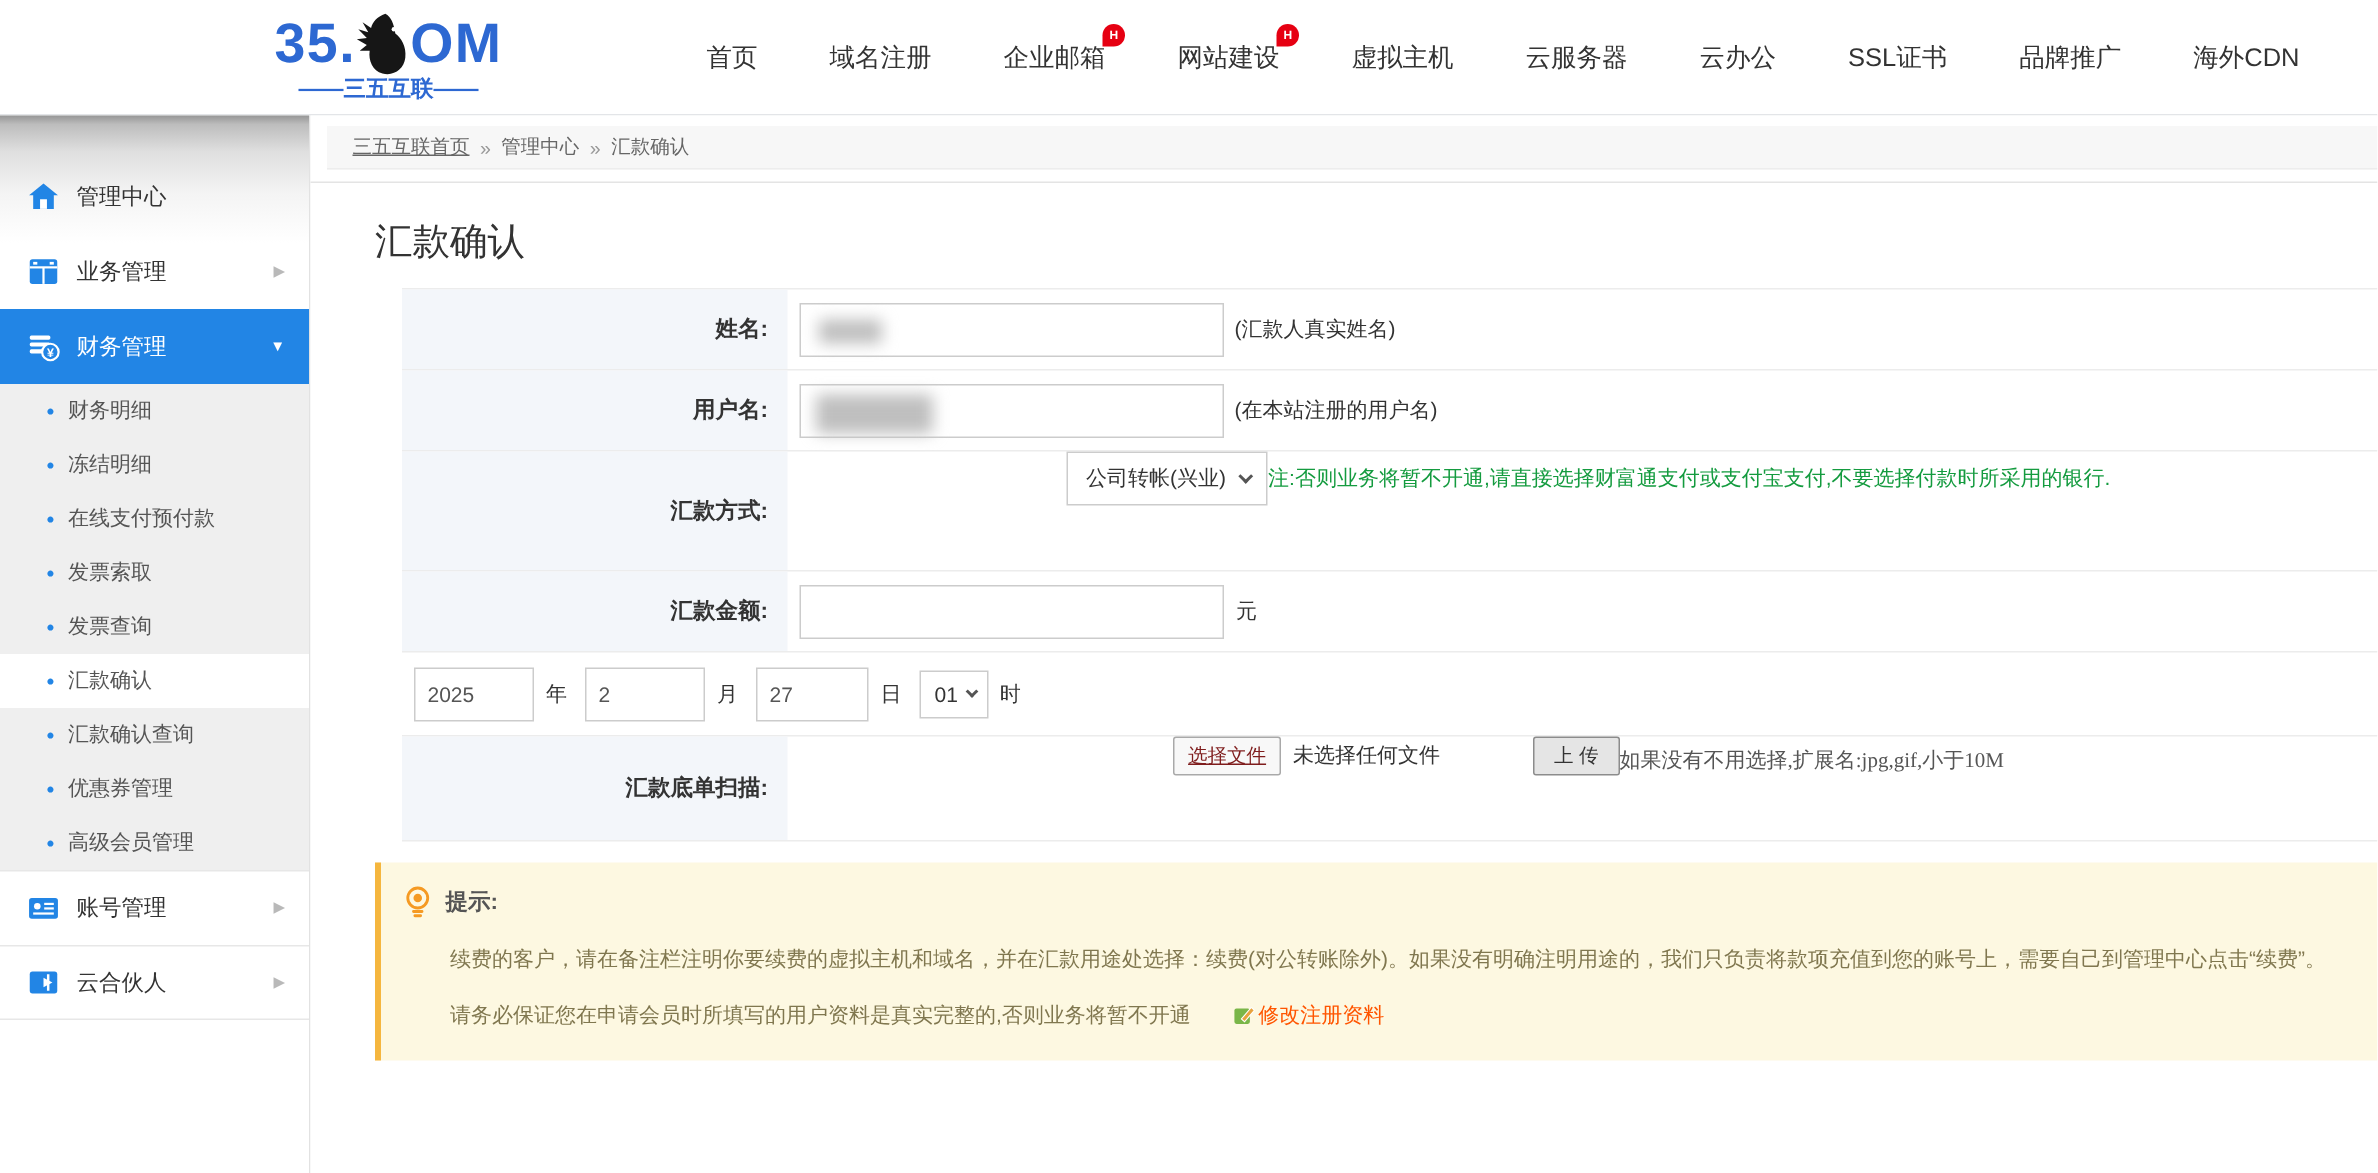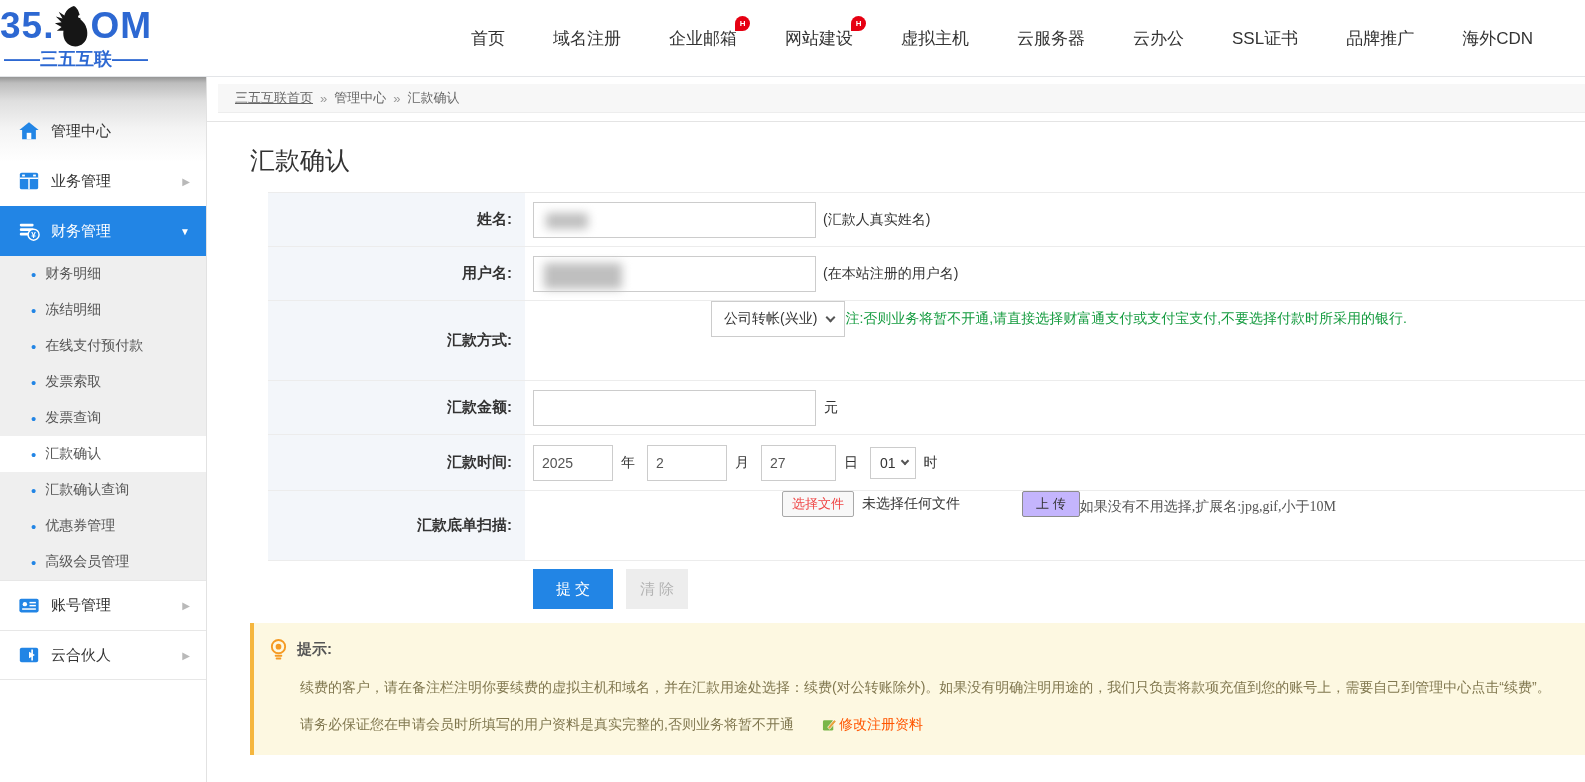--- a/index.html
+++ b/index.html
@@ -2,24 +2,24 @@
 <html><head>
 <meta charset="utf-8">
 <style>
   * { margin:0; padding:0; box-sizing:border-box; }
   html,body { width:1585px; height:782px; overflow:hidden; background:#fff;
     font-family:"Liberation Sans","DejaVu Sans",sans-serif; color:#333; }
   a { text-decoration:none; color:inherit; }
 
   
   header { height:77px; display:flex; align-items:center; border-bottom:1px solid #e3e5e8; background:#fff; }
-  .logo { text-align:center; cursor:pointer; }
+  .logo { margin-left:183px; text-align:center; cursor:pointer; }
   .logo-top { display:flex; align-items:center; color:#2d68d2; font-weight:bold; font-size:37px; line-height:1; letter-spacing:1px; }
   .logo-top svg { margin:0 -1px -3px -1px; }
-  .logo-sub { color:#2d68d2; font-size:18px; font-weight:bold; margin-top:1px; letter-spacing:0px; }
+  .logo-sub { color:#2d68d2; font-size:15px; font-weight:bold; margin-top:1px; letter-spacing:0px; }
   nav { display:flex; margin-left:auto; margin-right:52px; gap:48px; font-size:17px; }
   nav a { position:relative; color:#333; white-space:nowrap; cursor:pointer; }
   .badge { position:absolute; top:-11px; right:-13px; width:15px; height:15px; background:#e60012;
     border-radius:50% 50% 50% 0; color:#fff; font-size:8px; font-weight:bold;
     display:flex; align-items:center; justify-content:center; }
 
   
   .layout { display:flex; height:705px; }
 
   
@@ -74,23 +74,23 @@
     padding:0 10px 0 12px; font-size:14px; color:#333; cursor:pointer; }
   .chev { width:7px; height:7px; border-right:2px solid #555; border-bottom:2px solid #555;
     transform:rotate(45deg); margin-left:10px; margin-top:-4px; flex:none; }
   .selectbox.hour { height:32px; padding:0 7px 0 9px; }
   .selectbox.hour .chev { margin-left:6px; width:6px; height:6px; }
 
   .note-green { color:#149b3f; font-size:14px; margin-top:9px; }
 
   .file-line { display:flex; align-items:center; }
   .file-btn { height:26px; padding:0 9px; font-size:13px; background:#f8f8f8; border:1px solid #a9a9a9;
-    border-radius:2px; color:#ef4444; cursor:pointer; font-family:inherit; }
+    border-radius:2px; color:#7f1d1d; cursor:pointer; font-family:inherit;text-decoration:underline; }
   .file-status { margin-left:8px; font-size:14px; color:#333; }
-  .upload-btn { margin-left:62px; height:26px; padding:0 13px; font-size:13px; background:#c4b5fd;
+  .upload-btn { margin-left:62px; height:26px; padding:0 13px; font-size:13px; background:#e5e5e5;
     border:1px solid #8c8c8c; border-radius:2px; color:#333; cursor:pointer; font-family:inherit;text-align:center; }
   .scan-note { margin-top:7px; font-size:14px; color:#555;font-family:Liberation Serif, serif; }
 
   .btn-row { margin:8px 0 0 326px; display:flex; }
   .btn-submit { width:80px; height:40px; background:#2285e5; color:#fff; border:none; font-size:15px;
     cursor:pointer; font-family:inherit; }
   .btn-clear { width:62px; height:40px; background:#ededed; color:#b3b3b3; border:none; font-size:15px;
     margin-left:13px; cursor:pointer; font-family:inherit; }
 
   
@@ -272,21 +272,20 @@
 
       <div class="frow h54">
         <div class="flabel">汇款金额:</div>
         <div class="fbody">
           <input class="txt" type="text" style="">
           <span class="unit endu">元</span>
         </div>
       </div>
 
       <div class="frow h56">
-        <div class="flabel">汇款时间:</div>
         <div class="fbody">
           <input class="txt small" type="text" value="2025" style="">
           <span class="unit">年</span>
           <input class="txt small" type="text" value="2" style="">
           <span class="unit">月</span>
           <input class="txt day" type="text" value="27" style="">
           <span class="unit">日</span>
           <div class="selectbox hour">
             <span>01</span>
             <span class="chev"></span>
@@ -301,24 +300,20 @@
           <div class="file-line">
             <button class="file-btn">选择文件</button>
             <span class="file-status">未选择任何文件</span>
             <button class="upload-btn">上 传</button>
           </div>
           <div class="scan-note">如果没有不用选择,扩展名:jpg,gif,小于10M</div>
         </div>
       </div>
     </div>
 
-    <div class="btn-row">
-      <button class="btn-submit">提 交</button>
-      <button class="btn-clear">清 除</button>
-    </div>
 
     <div class="tip">
       <div class="tip-head">
         <svg width="19" height="23" viewBox="0 0 20 24">
           <circle cx="10" cy="9" r="7" fill="none" stroke="#f59a23" stroke-width="2"></circle>
           <circle cx="10" cy="9" r="3" fill="#f59a23"></circle>
           <path d="M7 18.5 L13 18.5 M8 21.5 L12 21.5" stroke="#f59a23" stroke-width="2" stroke-linecap="round"></path>
         </svg>
         <span class="tip-title">提示:</span>
       </div>

